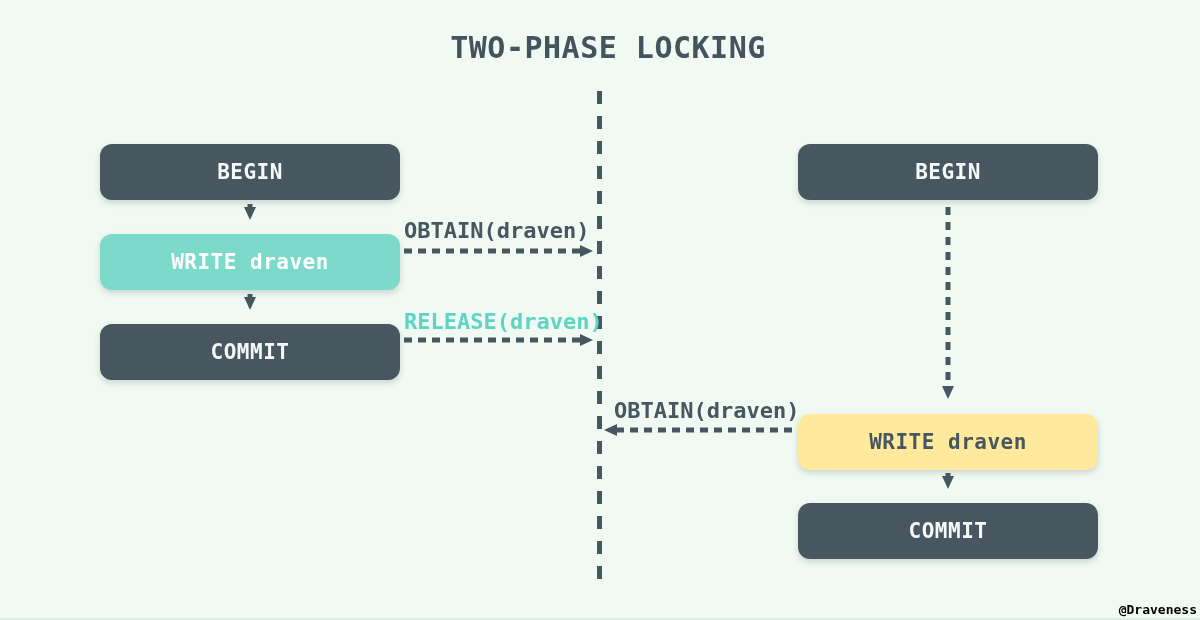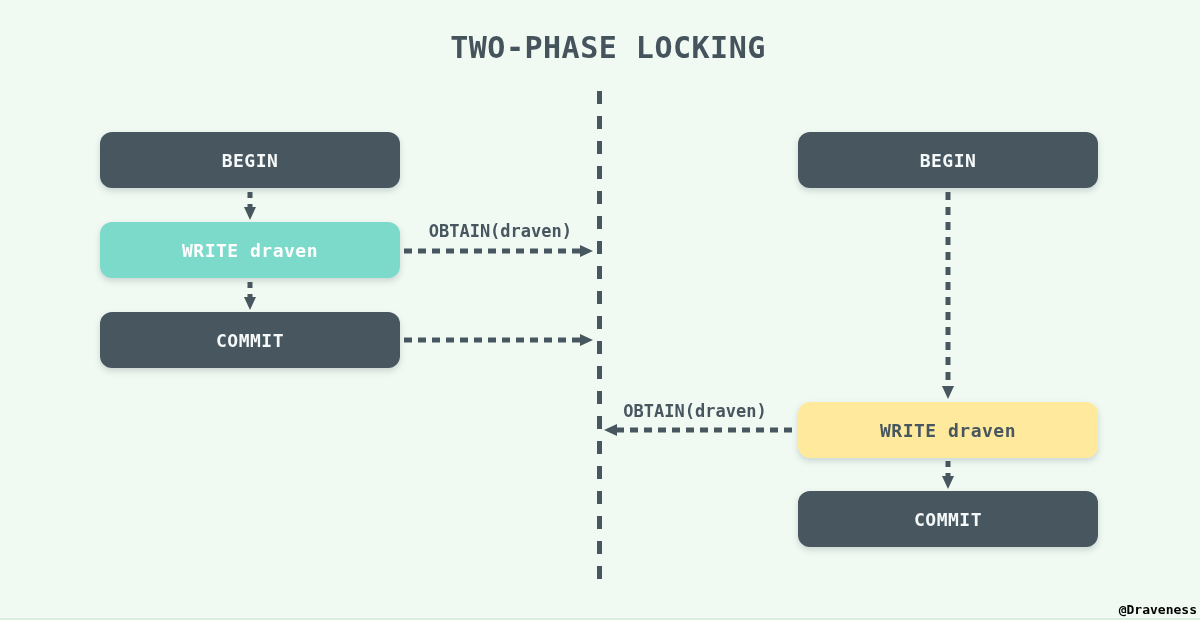--- a/index.html
+++ b/index.html
@@ -56,34 +56,35 @@
   .arrowhead     { fill: var(--arrow); }
 
   .box {
     position: absolute;
     width: 300px;
     height: 56px;
     border-radius: 12px;
     display: flex;
     align-items: center;
     justify-content: center;
-    font-size: 18px;
+    font-size: 21px;
     font-weight: bold;
     letter-spacing: 0.5px;
     box-shadow: 0 3px 6px rgba(71, 86, 95, 0.22);
+    margin-top: 12px;
   }
   .box.dark   { background: var(--node_dark);   color: var(--text_on_dark); }
   .box.teal   { background: var(--node_teal);   color: #ffffff; }
   .box.yellow { background: var(--node_yellow); color: var(--node_dark); }
 
   .msg {
     position: absolute;
     height: 20px;
     line-height: 20px;
-    font-size: 17px;
+    font-size: 22px;
     font-weight: bold;
     color: var(--node_dark);
     white-space: nowrap;
   }
   .msg.teal-msg { color: var(--release_label); }
 
   .watermark {
     position: absolute;
     right: 3px;
     bottom: 3px;
@@ -130,18 +131,19 @@
 
   <div class="box dark" style="left:100px; top:132px;">BEGIN</div>
   <div class="box teal" style="left:100px; top:222px;">WRITE draven</div>
   <div class="box dark" style="left:100px; top:312px;">COMMIT</div>
 
   <div class="box dark" style="left:798px; top:132px;">BEGIN</div>
   <div class="box yellow" style="left:798px; top:402px;">WRITE draven</div>
   <div class="box dark" style="left:798px; top:491px;">COMMIT</div>
 
   <div class="msg dark-msg" style="left:404px; top:221px; width:168px; text-align:right;">OBTAIN(draven)</div>
+  <div class="msg teal-msg" style="left:404px; top:312px; width:180px; text-align:right;">RELEASE(draven)</div>
   <div class="msg dark-msg" style="left:614px; top:401px; width:162px; text-align:center;">OBTAIN(draven)</div>
 
   <div class="watermark">@Draveness</div>
   <div class="bottom-edge"></div>
 
 </div>
 
 </body></html>

